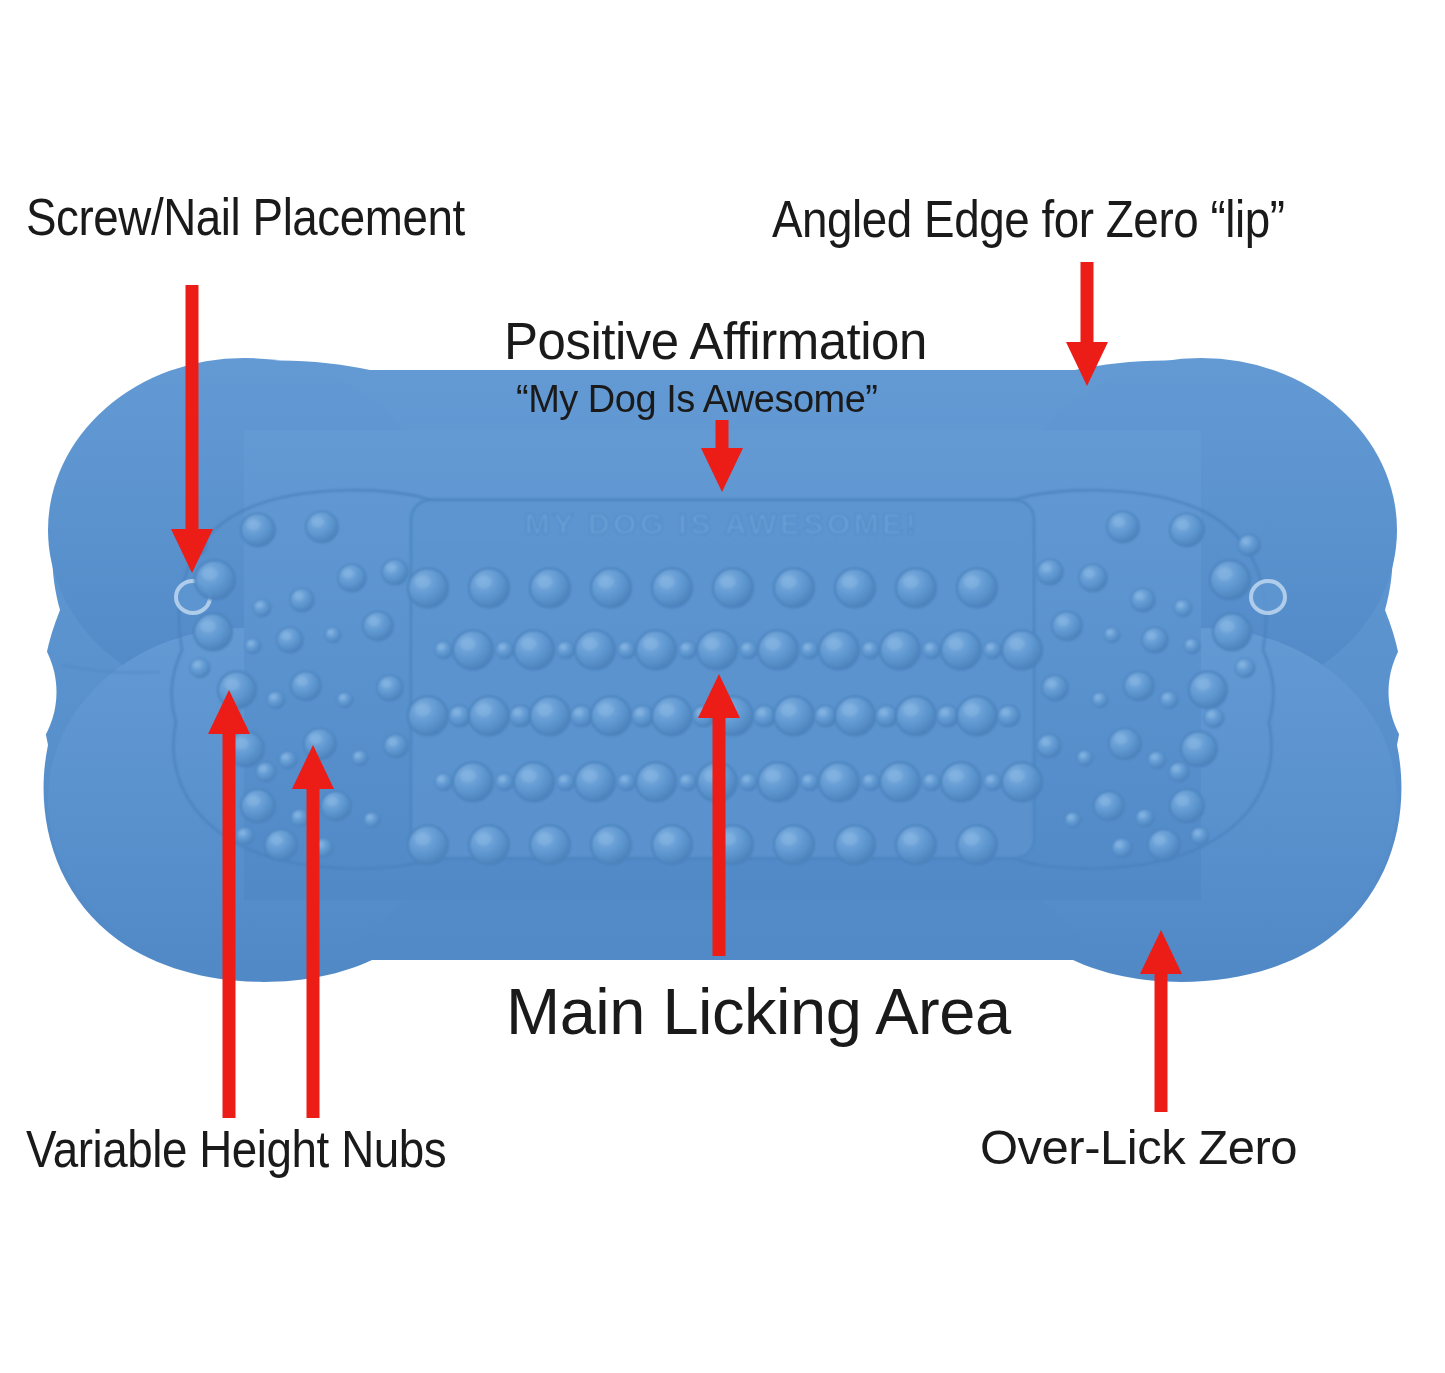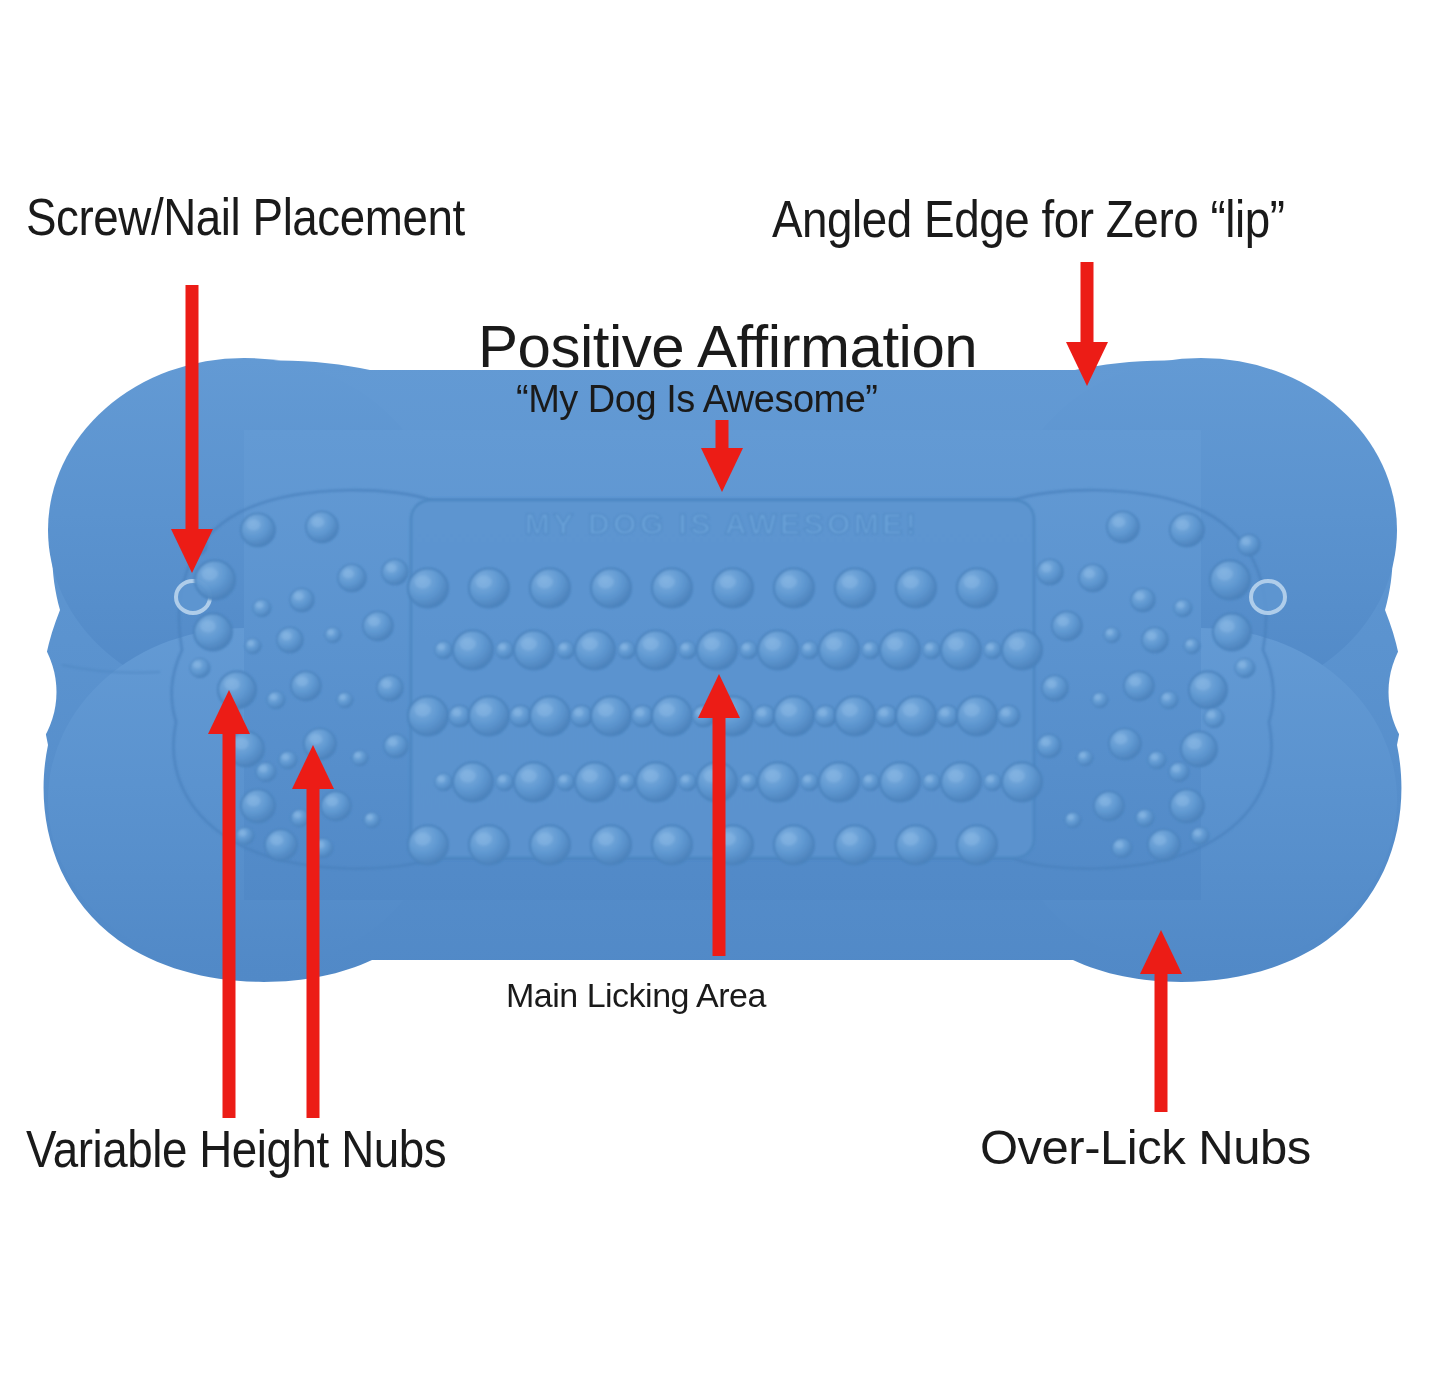--- a/index.html
+++ b/index.html
@@ -25,23 +25,23 @@
     font-family: "Liberation Sans", sans-serif;
     font-weight: 400;
     line-height: 1.05;
     letter-spacing: -0.5px;
   }
   .label.cond {
     transform: scaleX(0.88);
   }
   .l-screw      { left: 26px;   top: 190px;  font-size: 52px; transform-origin: left top; }
   .l-angled     { left: 772px;  top: 192px;  font-size: 52px; transform-origin: left top; }
-  .l-posaff     { left: 478px;  top: 315px;  font-size: 60px; }
+  .l-posaff     { left: 504px;  top: 315px;  font-size: 51px; }
   .l-posaff-sub { left: 516px;  top: 380px;  font-size: 38px; text-align: right; }
-  .l-main       { left: 506px;  top: 978px;  font-size: 34px; }
+  .l-main       { left: 506px;  top: 978px;  font-size: 65px; }
   .l-varnubs    { left: 26px;   top: 1122px; font-size: 52px; transform-origin: left top; }
   .l-overlick   { left: 980px;  top: 1122px; font-size: 49px; }
 
   
   .arrow { position: absolute; }
   .arrow .shaft {
     position: absolute;
     left: 50%;
     transform: translateX(-50%);
     background: #ec1c16;
@@ -500,15 +500,15 @@
   <div class="label cond l-angled">Angled Edge for Zero “lip”</div>
 
   <div class="label l-posaff">Positive Affirmation</div>
 
   <div class="label l-posaff-sub">“My Dog Is Awesome”</div>
 
   <div class="label l-main">Main Licking Area</div>
 
   <div class="label cond l-varnubs">Variable Height Nubs</div>
 
-  <div class="label l-overlick">Over-Lick Nubs</div>
+  <div class="label l-overlick">Over-Lick Zero</div>
 
 </div>
 
 </body></html>

